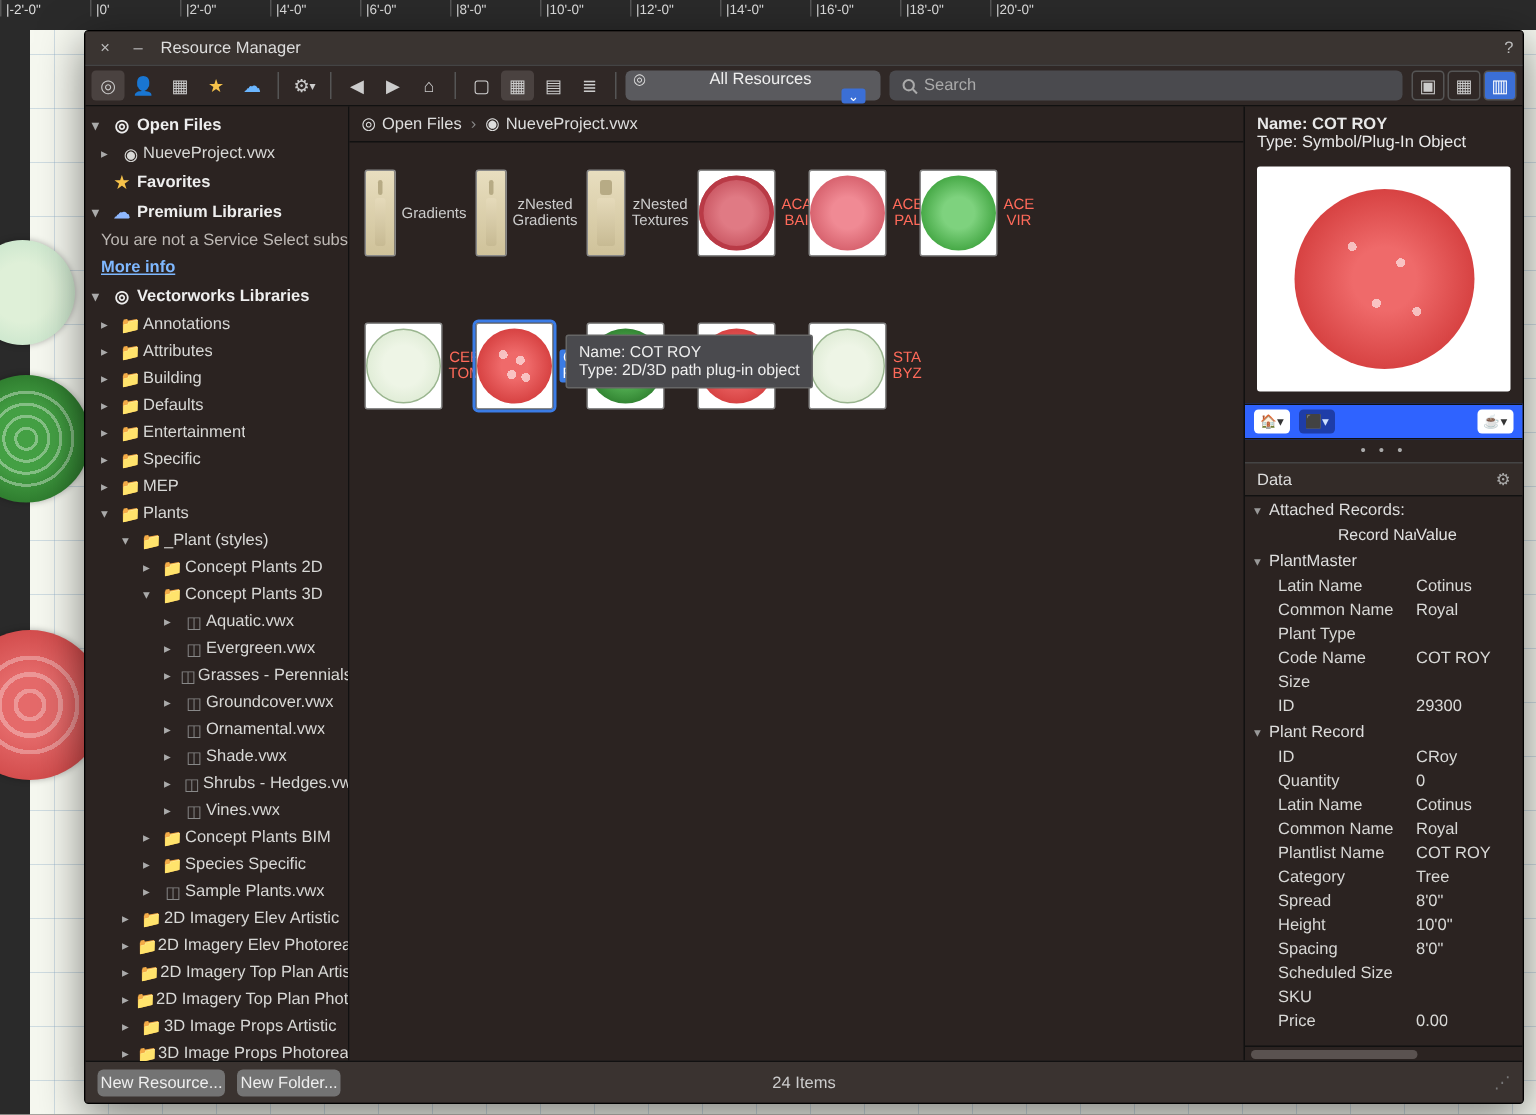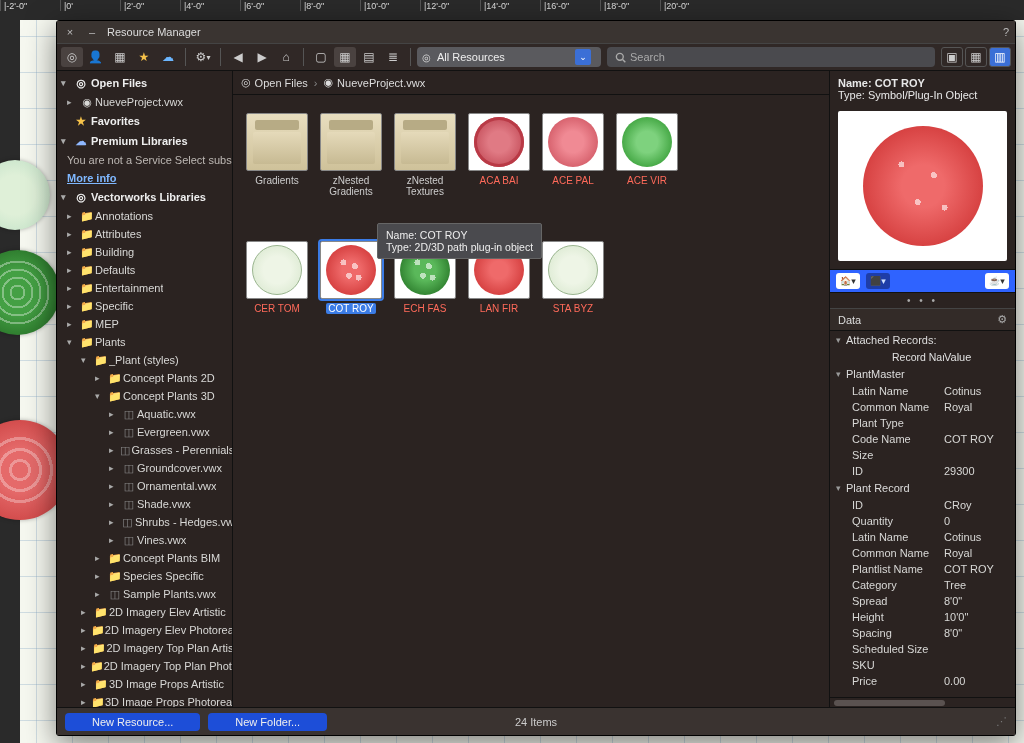--- a/index.html
+++ b/index.html
@@ -43,21 +43,21 @@
   .tb-help { margin-left:auto; margin-right:6px; color:#bbb; cursor:pointer;}
 
   
   .toolbar { height:28px; background:#302826; border-top:1px solid #444; border-bottom:1px solid #111; display:flex; align-items:center; gap:2px; padding:0 4px; }
   .tbtn { width:22px; height:20px; border-radius:3px; display:flex; align-items:center; justify-content:center; color:#ccc; cursor:pointer; font-size:12px;}
   .tbtn.active { background:#4a4240; }
   .tbtn.star { color:#f6c24a;}
   .tbtn.cloud { color:#6bb6ff;}
   .tsep { width:1px; height:18px; background:#555; margin:0 4px;}
   .tsel { background:#5a5a5e; border-radius:4px; height:20px; font-size:11px; color:#eee; display:flex; align-items:center; padding:0 10px 0 20px; position:relative; cursor:pointer;}
-  .tsel.long{ width:184px;}
+  .tsel.long{ width:170px;flex-direction:column;}
   .tsel::before{content:"◎"; position:absolute; left:5px; font-size:10px; color:#ddd;}
   .tsel .chev{ margin-left:auto; background:#3b6fd6; color:#fff; width:16px; height:16px; border-radius:2px; display:flex;align-items:center;justify-content:center;font-size:9px;}
   .search { flex:1; background:#4a4a4e; border-radius:4px; height:20px; display:flex; align-items:center; padding:0 8px; color:#aaa; font-size:11px; margin:0 4px;}
   .search svg{margin-right:4px;}
   .tright .tbtn{ border:1px solid #555; }
 
   
   .main { flex:1; display:flex; min-height:0; }
 
   
@@ -77,21 +77,21 @@
   .dim  { color:#bdb8b4; }
   .indent-1{padding-left:10px;} .indent-2{padding-left:24px;} .indent-3{padding-left:38px;}
   .indent-4{padding-left:52px;}
 
   
   .center { flex:1; display:flex; flex-direction:column; background:#2b2321; min-width:0;}
   .crumbs { height:24px; display:flex; align-items:center; gap:6px; padding:0 8px; font-size:11px; color:#ddd; border-bottom:1px solid #111;}
   .crumbs .sep{color:#888;}
   .crumbs .ci{display:flex;align-items:center;gap:4px;cursor:pointer;}
   .gallery { flex:1; padding:18px 10px; display:flex; flex-wrap:wrap; align-content:flex-start; gap:8px 6px; position:relative; overflow:hidden;}
-  .item { width:68px; display:flex; flex-direction:column; align-items:center; gap:4px; cursor:pointer;}
+  .item { width:68px; display:flex; flex-direction:row; align-items:center; gap:4px; cursor:pointer;}
   .thumb { width:62px; height:58px; background:#d8cba6; border:1px solid #888; border-radius:2px; display:flex; align-items:center; justify-content:center;}
   .thumb.folder { background:linear-gradient(#e8debf,#cfc29a); position:relative;}
   .thumb.folder::before{content:"";position:absolute;top:6px;left:8px;right:8px;height:10px;background:#b7ab85;border-radius:2px;}
   .thumb.folder::after{content:"";position:absolute;top:18px;left:6px;right:6px;bottom:6px;background:linear-gradient(#e5daba,#c7ba93);border-radius:2px;}
   .thumb.white{ background:#fff;}
   .plant{ width:50px; height:50px; border-radius:50%;}
   .p-red1{background:radial-gradient(circle,#e07a84 30%,#c24a56 80%); box-shadow:inset 0 0 0 3px #b93a46;}
   .p-red2{background:radial-gradient(circle,#f08a94 30%,#d25a66 80%);}
   .p-red3{background:radial-gradient(circle,#ef6a6a 25%,#d23a3a 80%);}
   .p-grn1{background:radial-gradient(circle,#7ed27e 30%,#3aa03a 80%);}
@@ -128,21 +128,21 @@
   .grp-h .arr{width:10px;font-size:9px;color:#999;}
   .kv{ display:flex; padding:2px 6px 2px 22px; }
   .kv .k{ flex:0 0 92px; color:#d8d8d6; white-space:nowrap; overflow:hidden;}
   .kv .v{ color:#d8d8d6; white-space:nowrap; overflow:hidden;}
   .khead .k{font-size:10.5px;color:#e0e0e0;padding-left:40px;} .khead .v{color:#e0e0e0;}
   .info-hscroll{ height:10px; background:#2b2321; border-top:1px solid #111;}
   .info-hscroll .bar{height:6px;margin:2px 4px;background:#5a5250;border-radius:3px;width:60%;}
 
   
   .footer{ height:28px; background:#3a3330; border-top:1px solid #111; display:flex; align-items:center; padding:0 8px; font-size:11px;}
-  .fbtn{ background:#1d4ed8; color:#eee; border-radius:4px; padding:3px 27px; margin-right:8px; cursor:pointer;}
+  .fbtn{ background:#737373; color:#eee; border-radius:4px; padding:3px 2px; margin-right:8px; cursor:pointer;}
   .fcount{ position:absolute; left:50%; transform:translateX(-50%); color:#ccc;}
   .fgrip{ margin-left:auto; color:#777;}
 
   svg{display:block;}
 </style>
 </head>
 <body>
 
 <div class="canvas">
   <div class="ruler-h" id="ruler-h">

